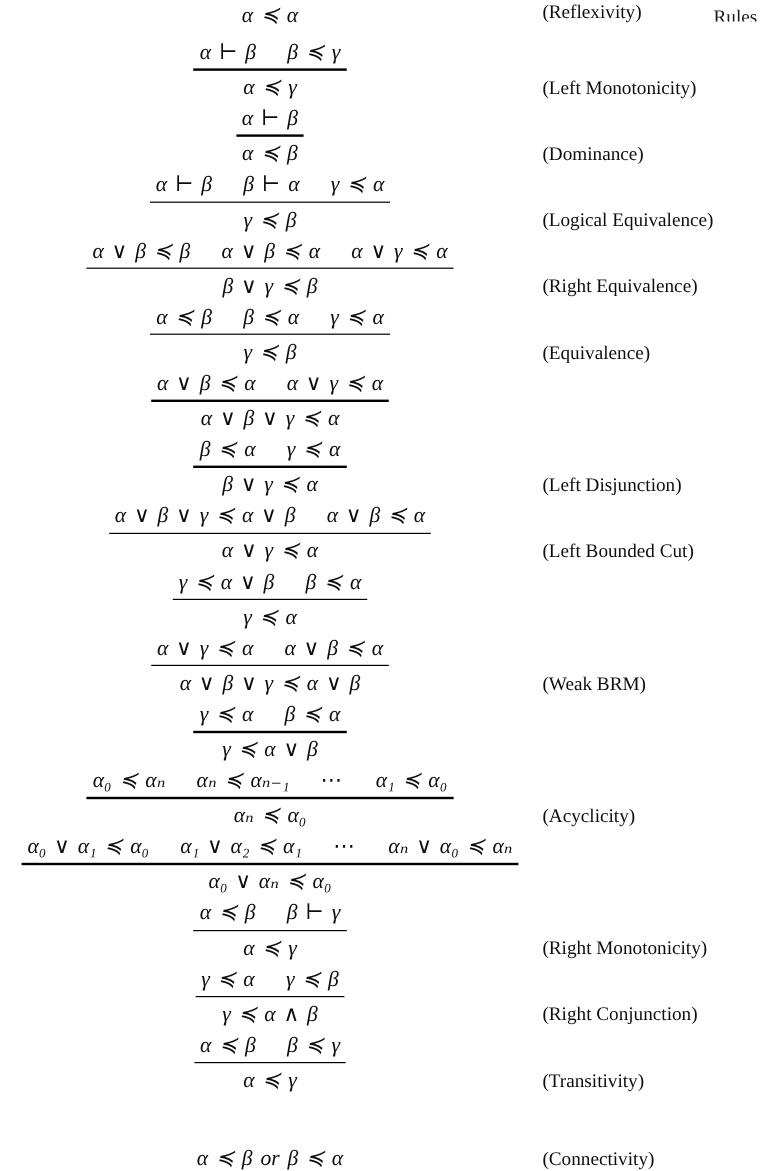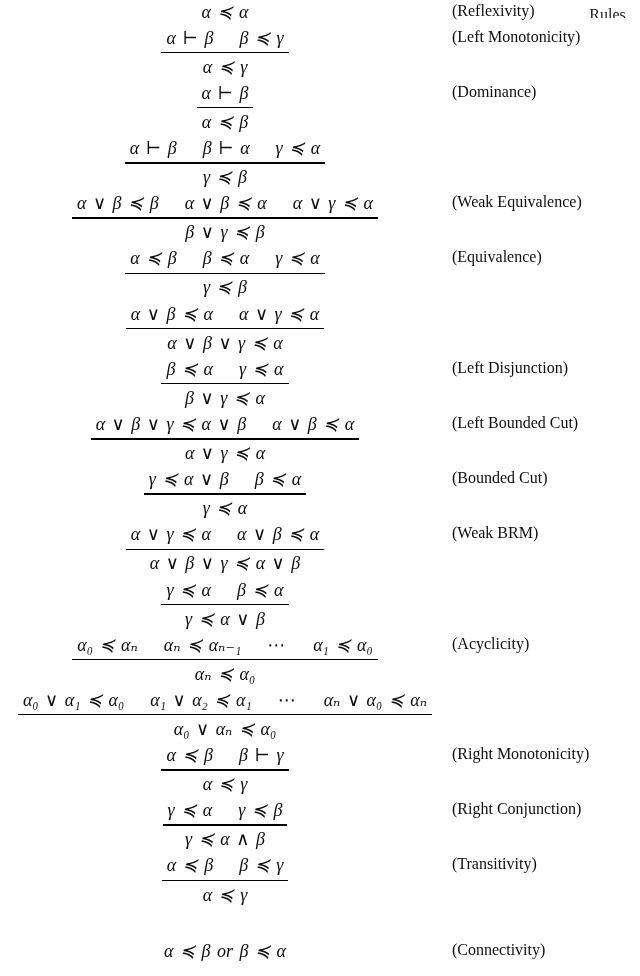--- a/index.html
+++ b/index.html
@@ -17,21 +17,21 @@
     display: flex;
     flex-direction: row;
     padding-top: 2px;
   }
   .rules {
     display: flex;
     flex-direction: column;
   }
   .rule-row {
     display: flex;
-    align-items: flex-start;
+    align-items: flex-end;
     height: 56px;
   }
   .rule-row.axiom-first { height: 26px; align-items: flex-start; }
   .rule-row.axiom-last  { height: 36px; margin-top: 30px; }
   .formula-col {
     width: 450px;
     flex: 0 0 450px;
     display: flex;
     justify-content: center;
   }
@@ -121,35 +121,36 @@
       <div class="frac">
         <div class="premises">
               <span>α ⊢ β</span>
               <span>β ⊢ α</span>
               <span>γ ≼ α</span>
             </div>
         <div class="fline"></div>
         <div class="conclusion">γ ≼ β</div>
       </div>
     </div>
+    <div class="name-col">(Logical Equivalence)</div>
   </div>
 
   <div class="rule-row">
     <div class="formula-col">
       <div class="frac">
         <div class="premises">
               <span>α ∨ β ≼ β</span>
               <span>α ∨ β ≼ α</span>
               <span>α ∨ γ ≼ α</span>
             </div>
         <div class="fline"></div>
         <div class="conclusion">β ∨ γ ≼ β</div>
       </div>
     </div>
-    <div class="name-col">(Weak Equivalence)</div>
+    <div class="name-col">(Right Equivalence)</div>
   </div>
 
   <div class="rule-row">
     <div class="formula-col">
       <div class="frac">
         <div class="premises">
               <span>α ≼ β</span>
               <span>β ≼ α</span>
               <span>γ ≼ α</span>
             </div>
@@ -205,21 +206,20 @@
     <div class="formula-col">
       <div class="frac">
         <div class="premises">
               <span>γ ≼ α ∨ β</span>
               <span>β ≼ α</span>
             </div>
         <div class="fline"></div>
         <div class="conclusion">γ ≼ α</div>
       </div>
     </div>
-    <div class="name-col">(Bounded Cut)</div>
   </div>
 
   <div class="rule-row">
     <div class="formula-col">
       <div class="frac">
         <div class="premises">
               <span>α ∨ γ ≼ α</span>
               <span>α ∨ β ≼ α</span>
             </div>
         <div class="fline"></div>

